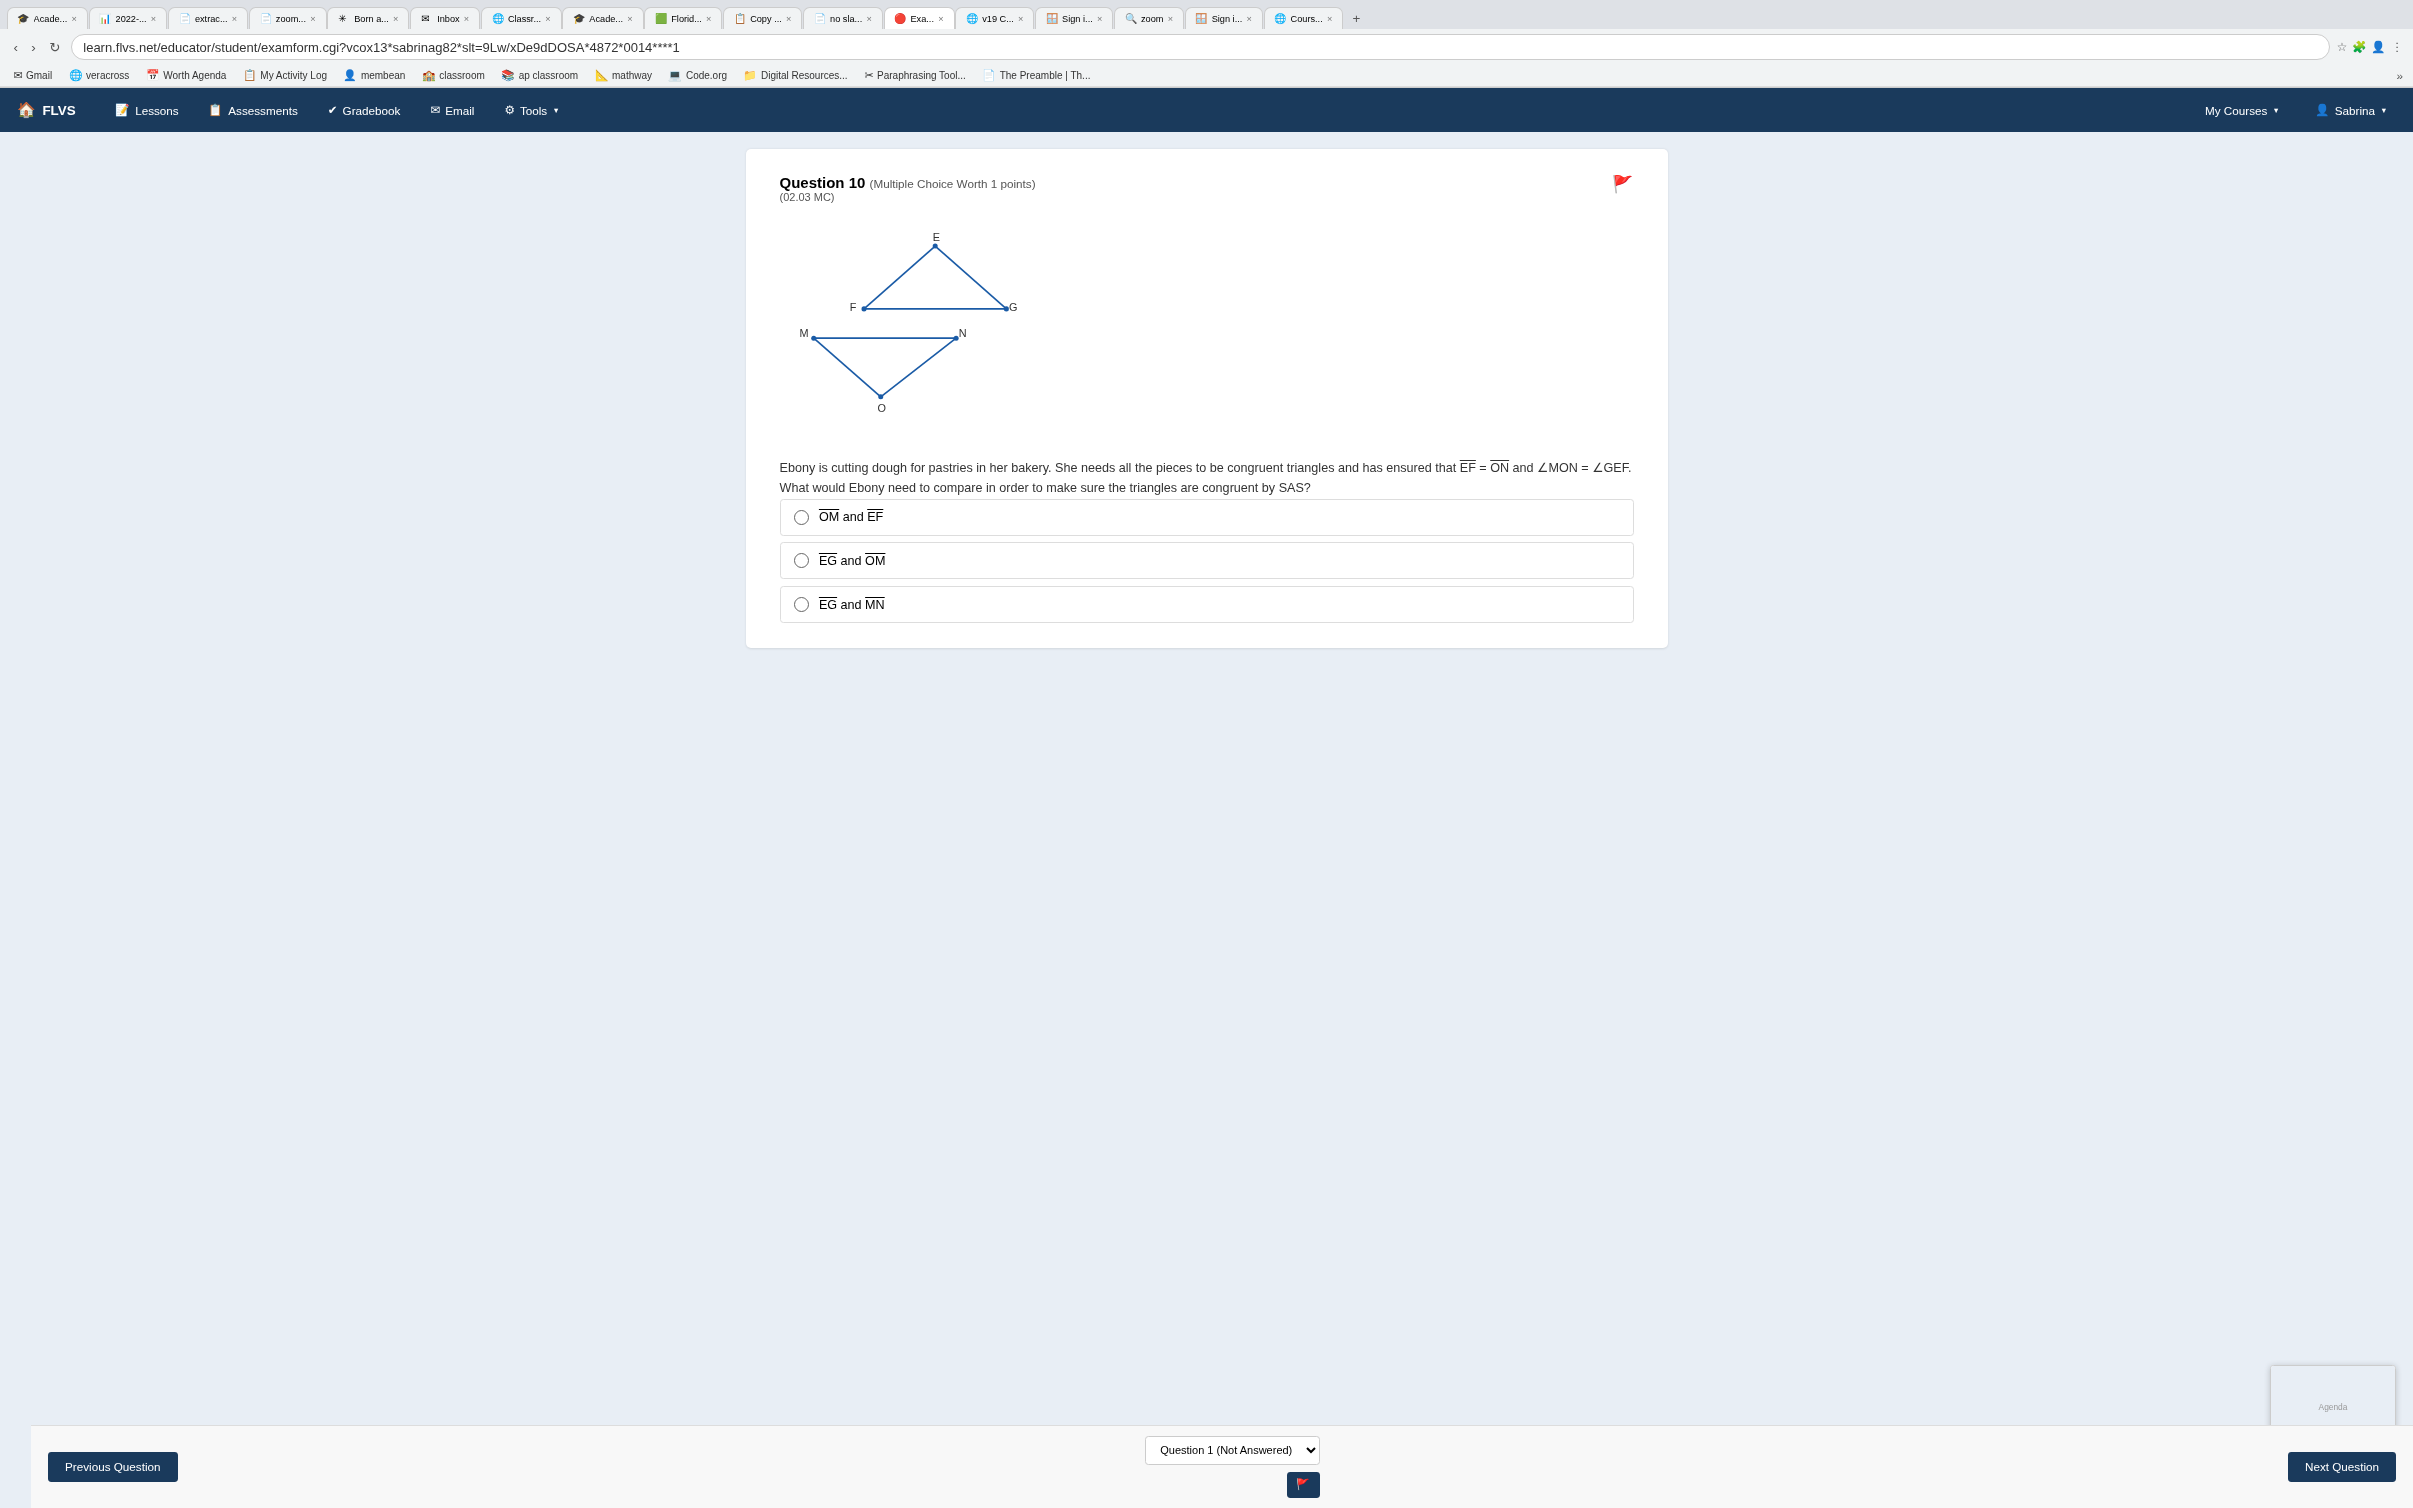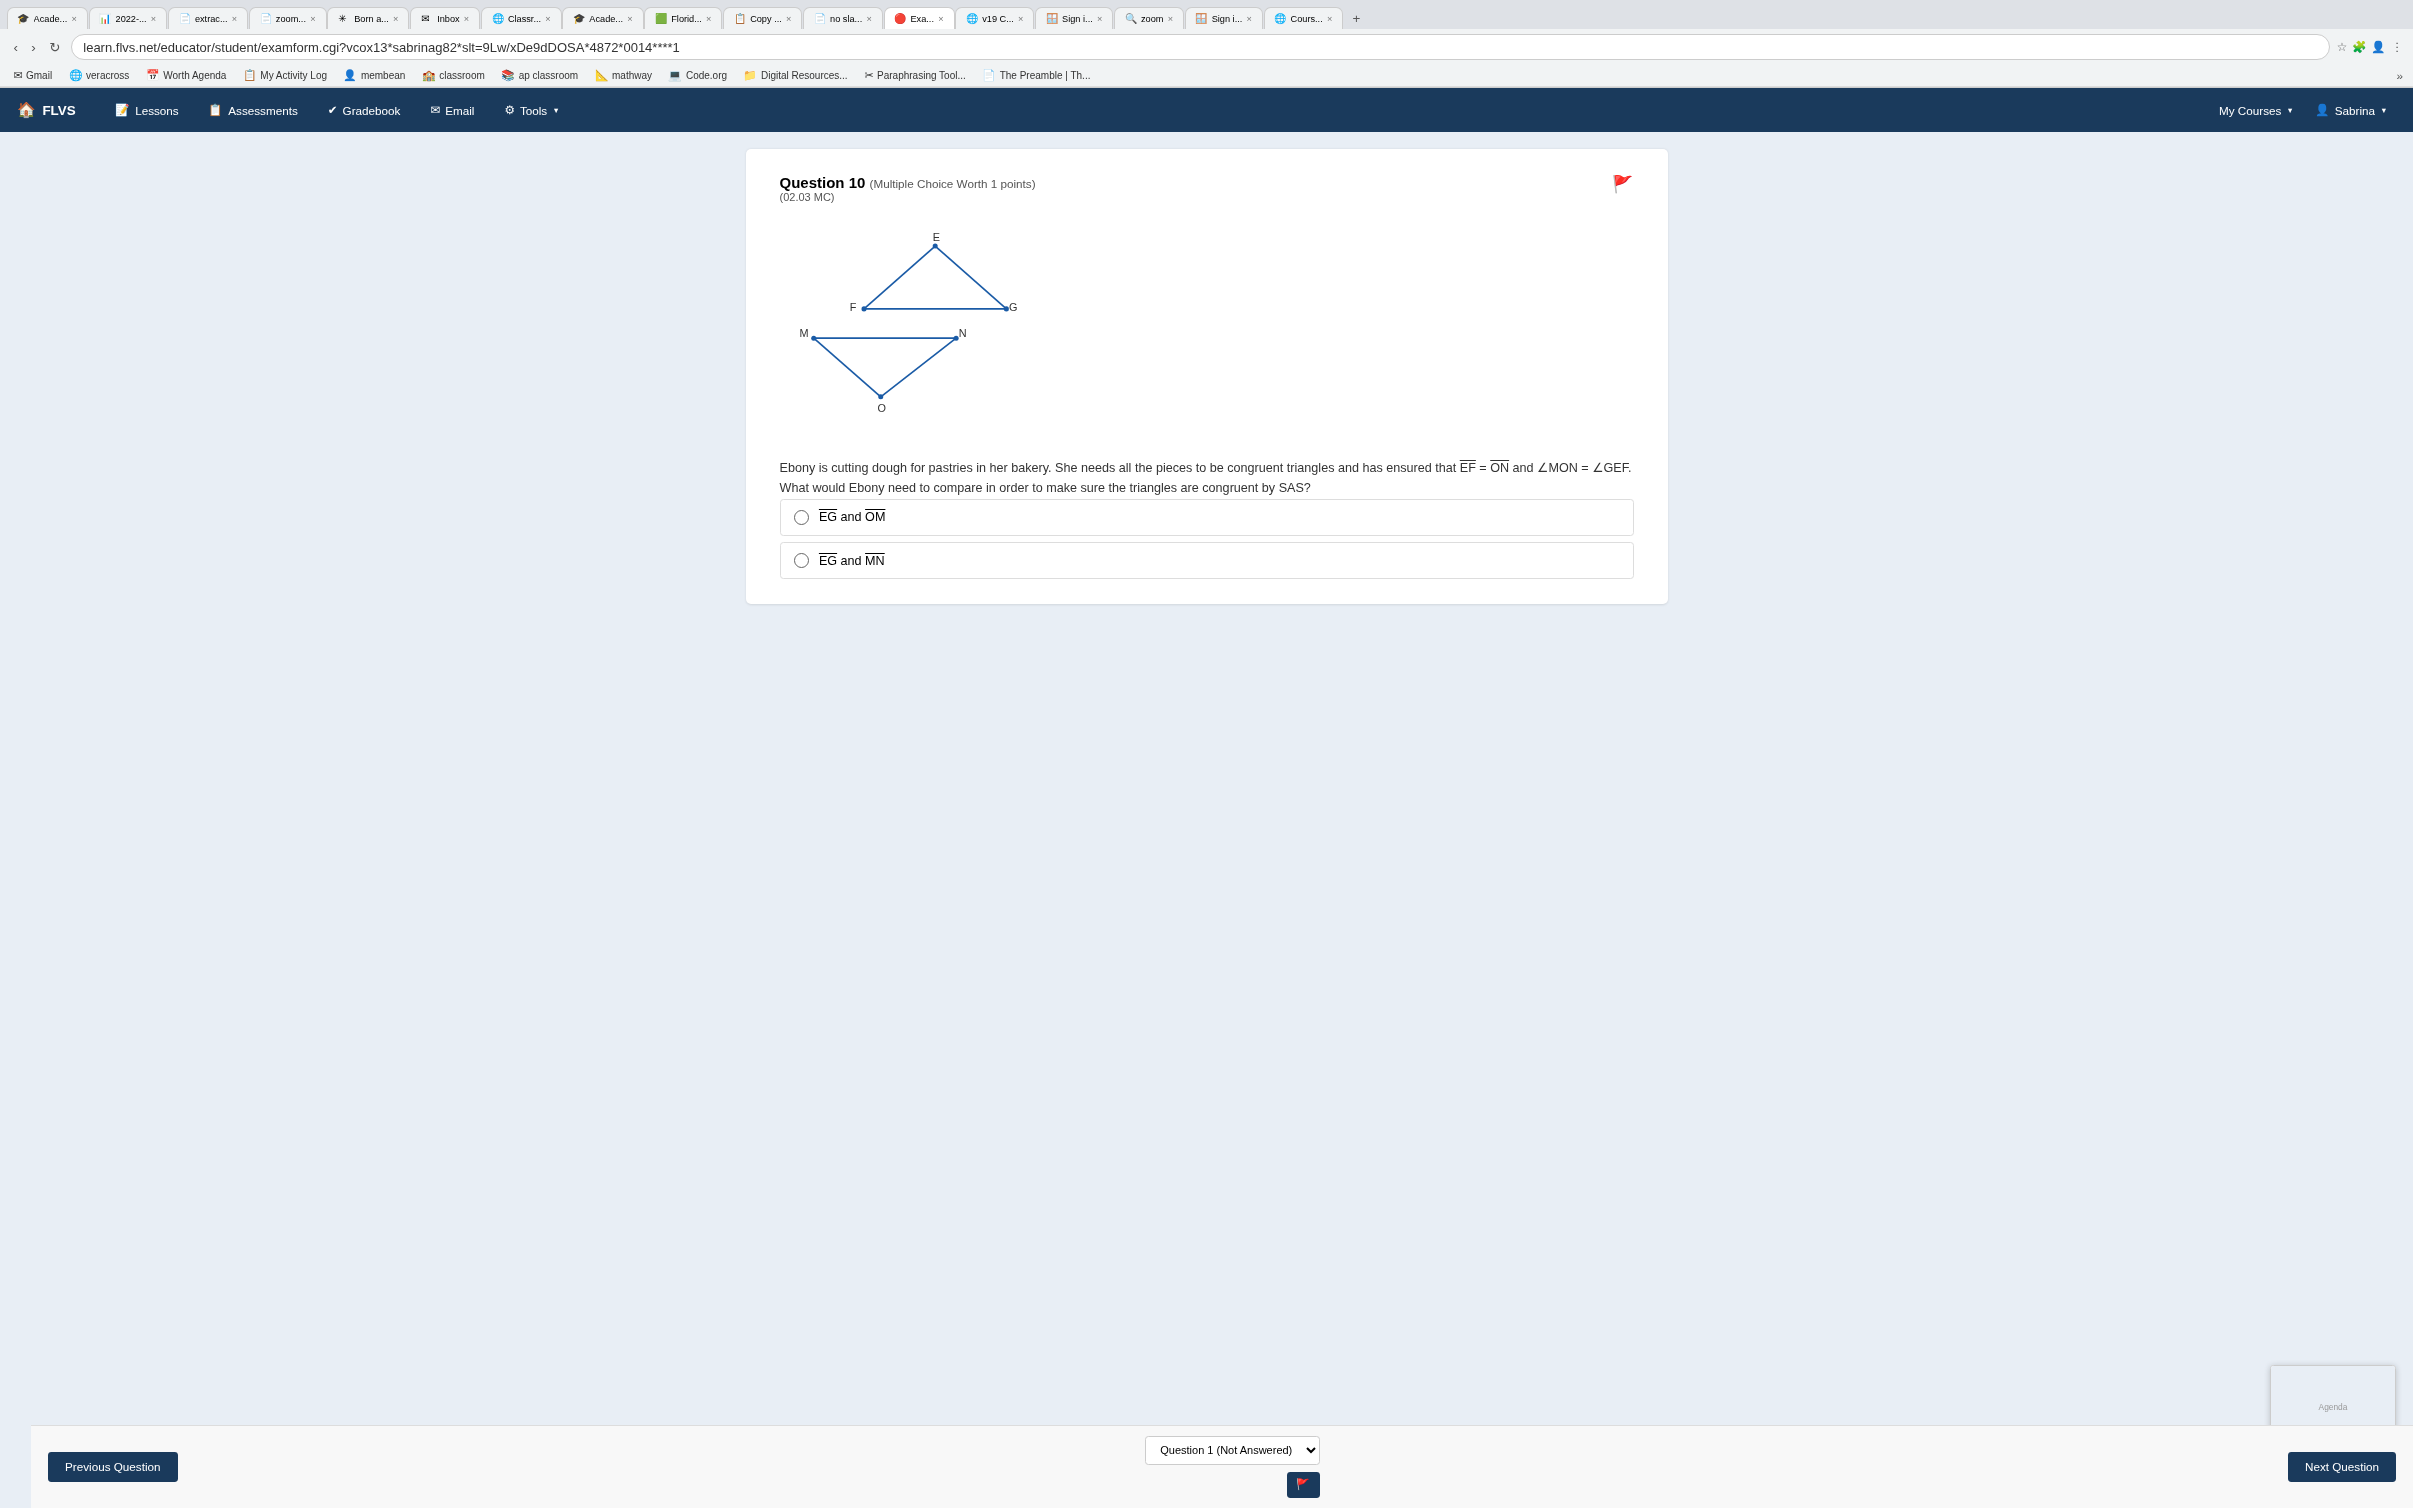--- a/index.html
+++ b/index.html
@@ -26,21 +26,21 @@
     .bookmark-item { display: flex; align-items: center; gap: 3.4px; cursor: pointer; white-space: nowrap; color: #333; padding: 1.7px 3.4px; border-radius: 2.5px; }
     .bm-icon { font-size: 11px; }
     .bm-more { color: #555; font-size: 11.7px; cursor: pointer; margin-left: auto; }
 
     
     .app-nav { background: #1a3a5c; color: white; display: flex; align-items: center; padding: 0 17px; height: 44px; }
     .app-nav .brand { display: flex; align-items: center; gap: 6.7px; font-size: 13.4px; font-weight: bold; margin-right: 25px; }
     .app-nav .brand-icon { font-size: 15px; }
     .nav-links { display: flex; gap: 0; flex: 1; }
     .nav-link { display: flex; align-items: center; gap: 5px; padding: 0 15px; height: 44px; color: white; font-size: 11.7px; cursor: pointer; text-decoration: none; }
-    .nav-right { display: flex; align-items: center; gap: 3px; margin-left: auto; }
+    .nav-right { display: flex; align-items: center; gap: 17px; margin-left: auto; }
     .nav-right .nav-link { padding: 0 10px; }
     .dropdown-arrow { font-size: 8.4px; margin-left: 1.7px; }
 
     
     .main-content { padding: 17px 25px; min-height: 503px; position: relative; }
     .question-card { background: white; border-radius: 5px; padding: 25px 34px; box-shadow: 0 0.8px 2.5px rgba(0,0,0,0.1); position: relative; max-width: 922px; margin: 0 auto; }
     .question-header { display: flex; justify-content: space-between; align-items: flex-start; margin-bottom: 5px; }
     .question-title { font-size: 15px; font-weight: bold; }
     .question-title span { font-weight: normal; font-size: 11.7px; color: #555; }
     .question-code { font-size: 11px; color: #555; margin-bottom: 17px; }
@@ -317,20 +317,28 @@
         <span class="overline">EF</span>
       </span>
       =
       <span style="display:inline-block; position:relative;">
         <span class="overline">ON</span>
       </span>
       and ∠MON = ∠GEF. What would Ebony need to compare in order to make sure the triangles are congruent by SAS?
     </div>
 
     <div class="answer-choices">
+      <div class="answer-choice">
+        <div class="radio-btn"></div>
+        <span>
+          <span class="overline">OM</span>
+          <span> and </span>
+          <span class="overline">EF</span>
+        </span>
+      </div>
       <div class="answer-choice">
         <div class="radio-btn"></div>
         <span>
           <span class="overline">EG</span>
           <span> and </span>
           <span class="overline">OM</span>
         </span>
       </div>
       <div class="answer-choice">
         <div class="radio-btn"></div>

